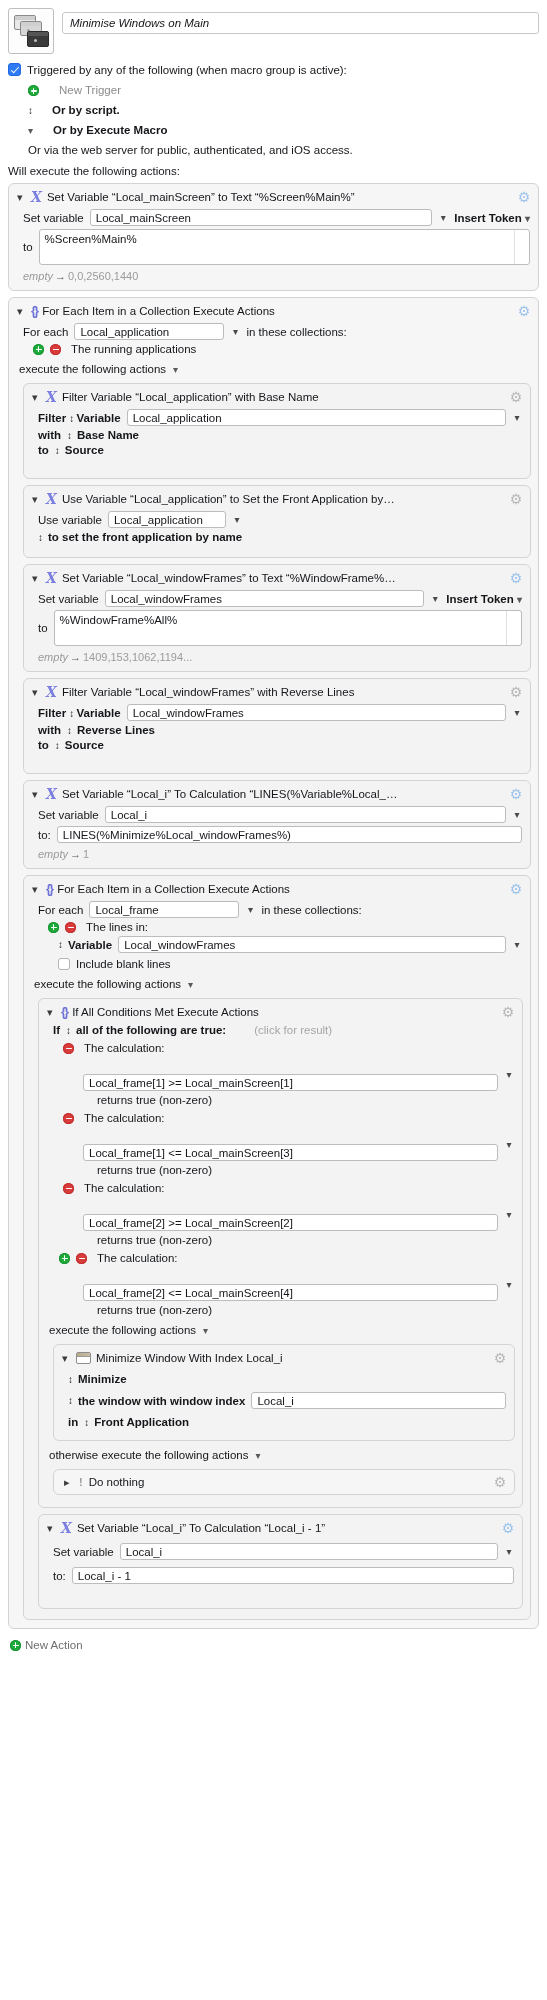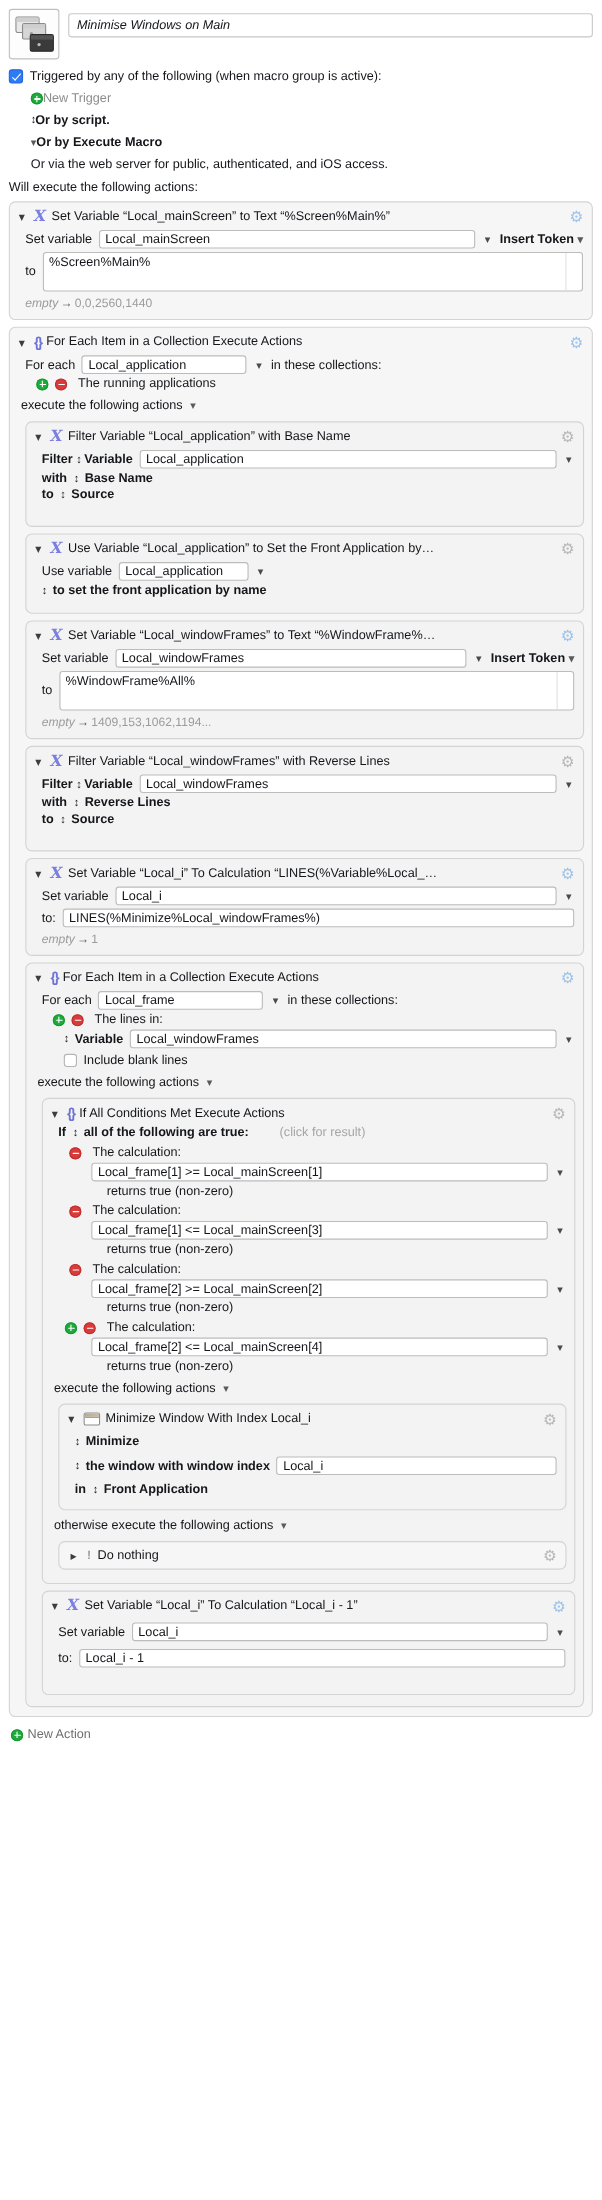--- a/index.html
+++ b/index.html
@@ -74,22 +74,22 @@
     left: 4px; top: 1px;
     width: 3px; height: 7px;
     border: solid #fff;
     border-width: 0 1.6px 1.6px 0;
     transform: rotate(42deg);
   }
   .sub-line {
     padding-left: 28px;
     font-size: 11.5px;
     display: flex;
-    align-items: flex-start;
-    gap: 0;
+    align-items: flex-end;
+    gap: 20px;
     margin-top: 8px;
   }
   .plus-green {
     width: 11px; height: 11px; border-radius: 50%;
     background: #1faa3c; position: relative; flex: 0 0 auto;
     box-shadow: inset 0 0 0 1px #189534;
   }
   .plus-green::before, .plus-green::after {
     content:""; position:absolute; background:#fff; border-radius:1px;
   }
@@ -261,20 +261,21 @@
     height: 17px;
     border: 1px solid #bcbcbc;
     border-radius: 3px;
     background: #fff;
     font-size: 11.5px;
     display: flex;
     align-items: center;
     padding: 0 5px;
     flex: 1 1 auto;
     min-width: 0;
+    margin-top: 17px;
   }
   .returns { font-size: 11.5px; padding: 3px 8px 0 58px; }
   .click-result { color: #a6a6a6; font-size: 11.5px; margin-left: 22px; }
 
   .checkbox-empty {
     width: 12px; height: 12px;
     border: 1px solid #b5b5b5;
     border-radius: 3px;
     background: #fff;
     flex: 0 0 auto;

